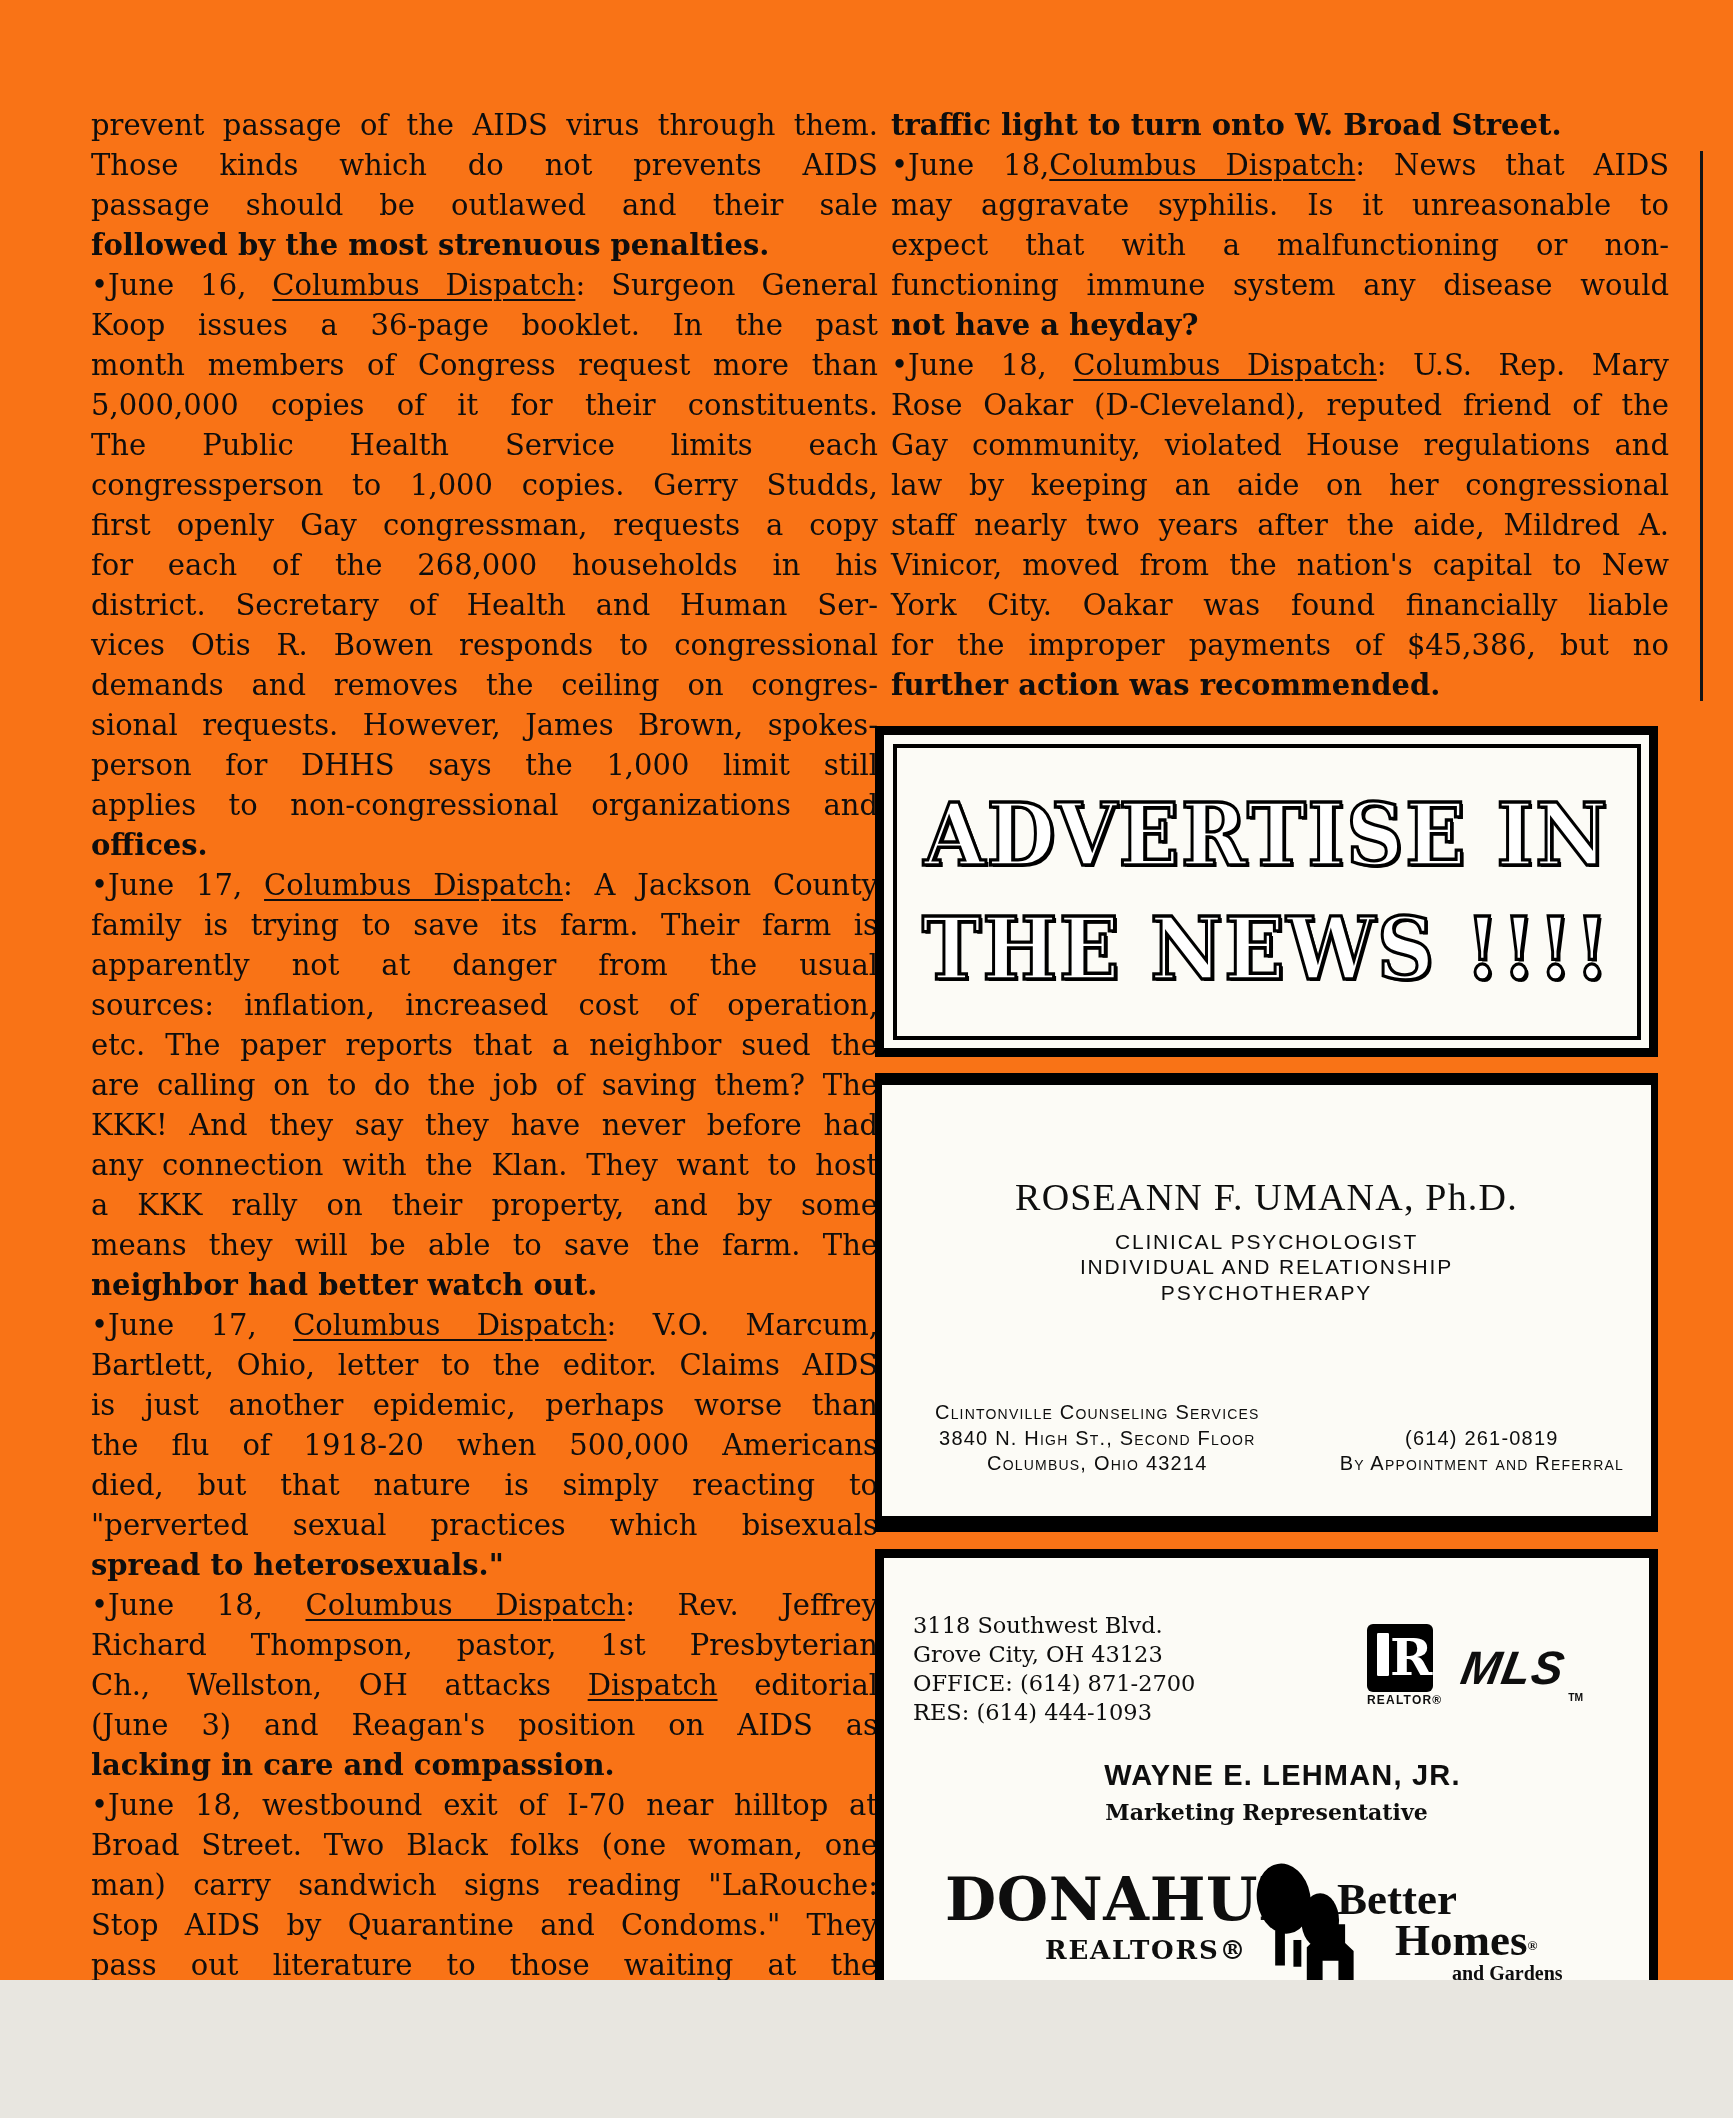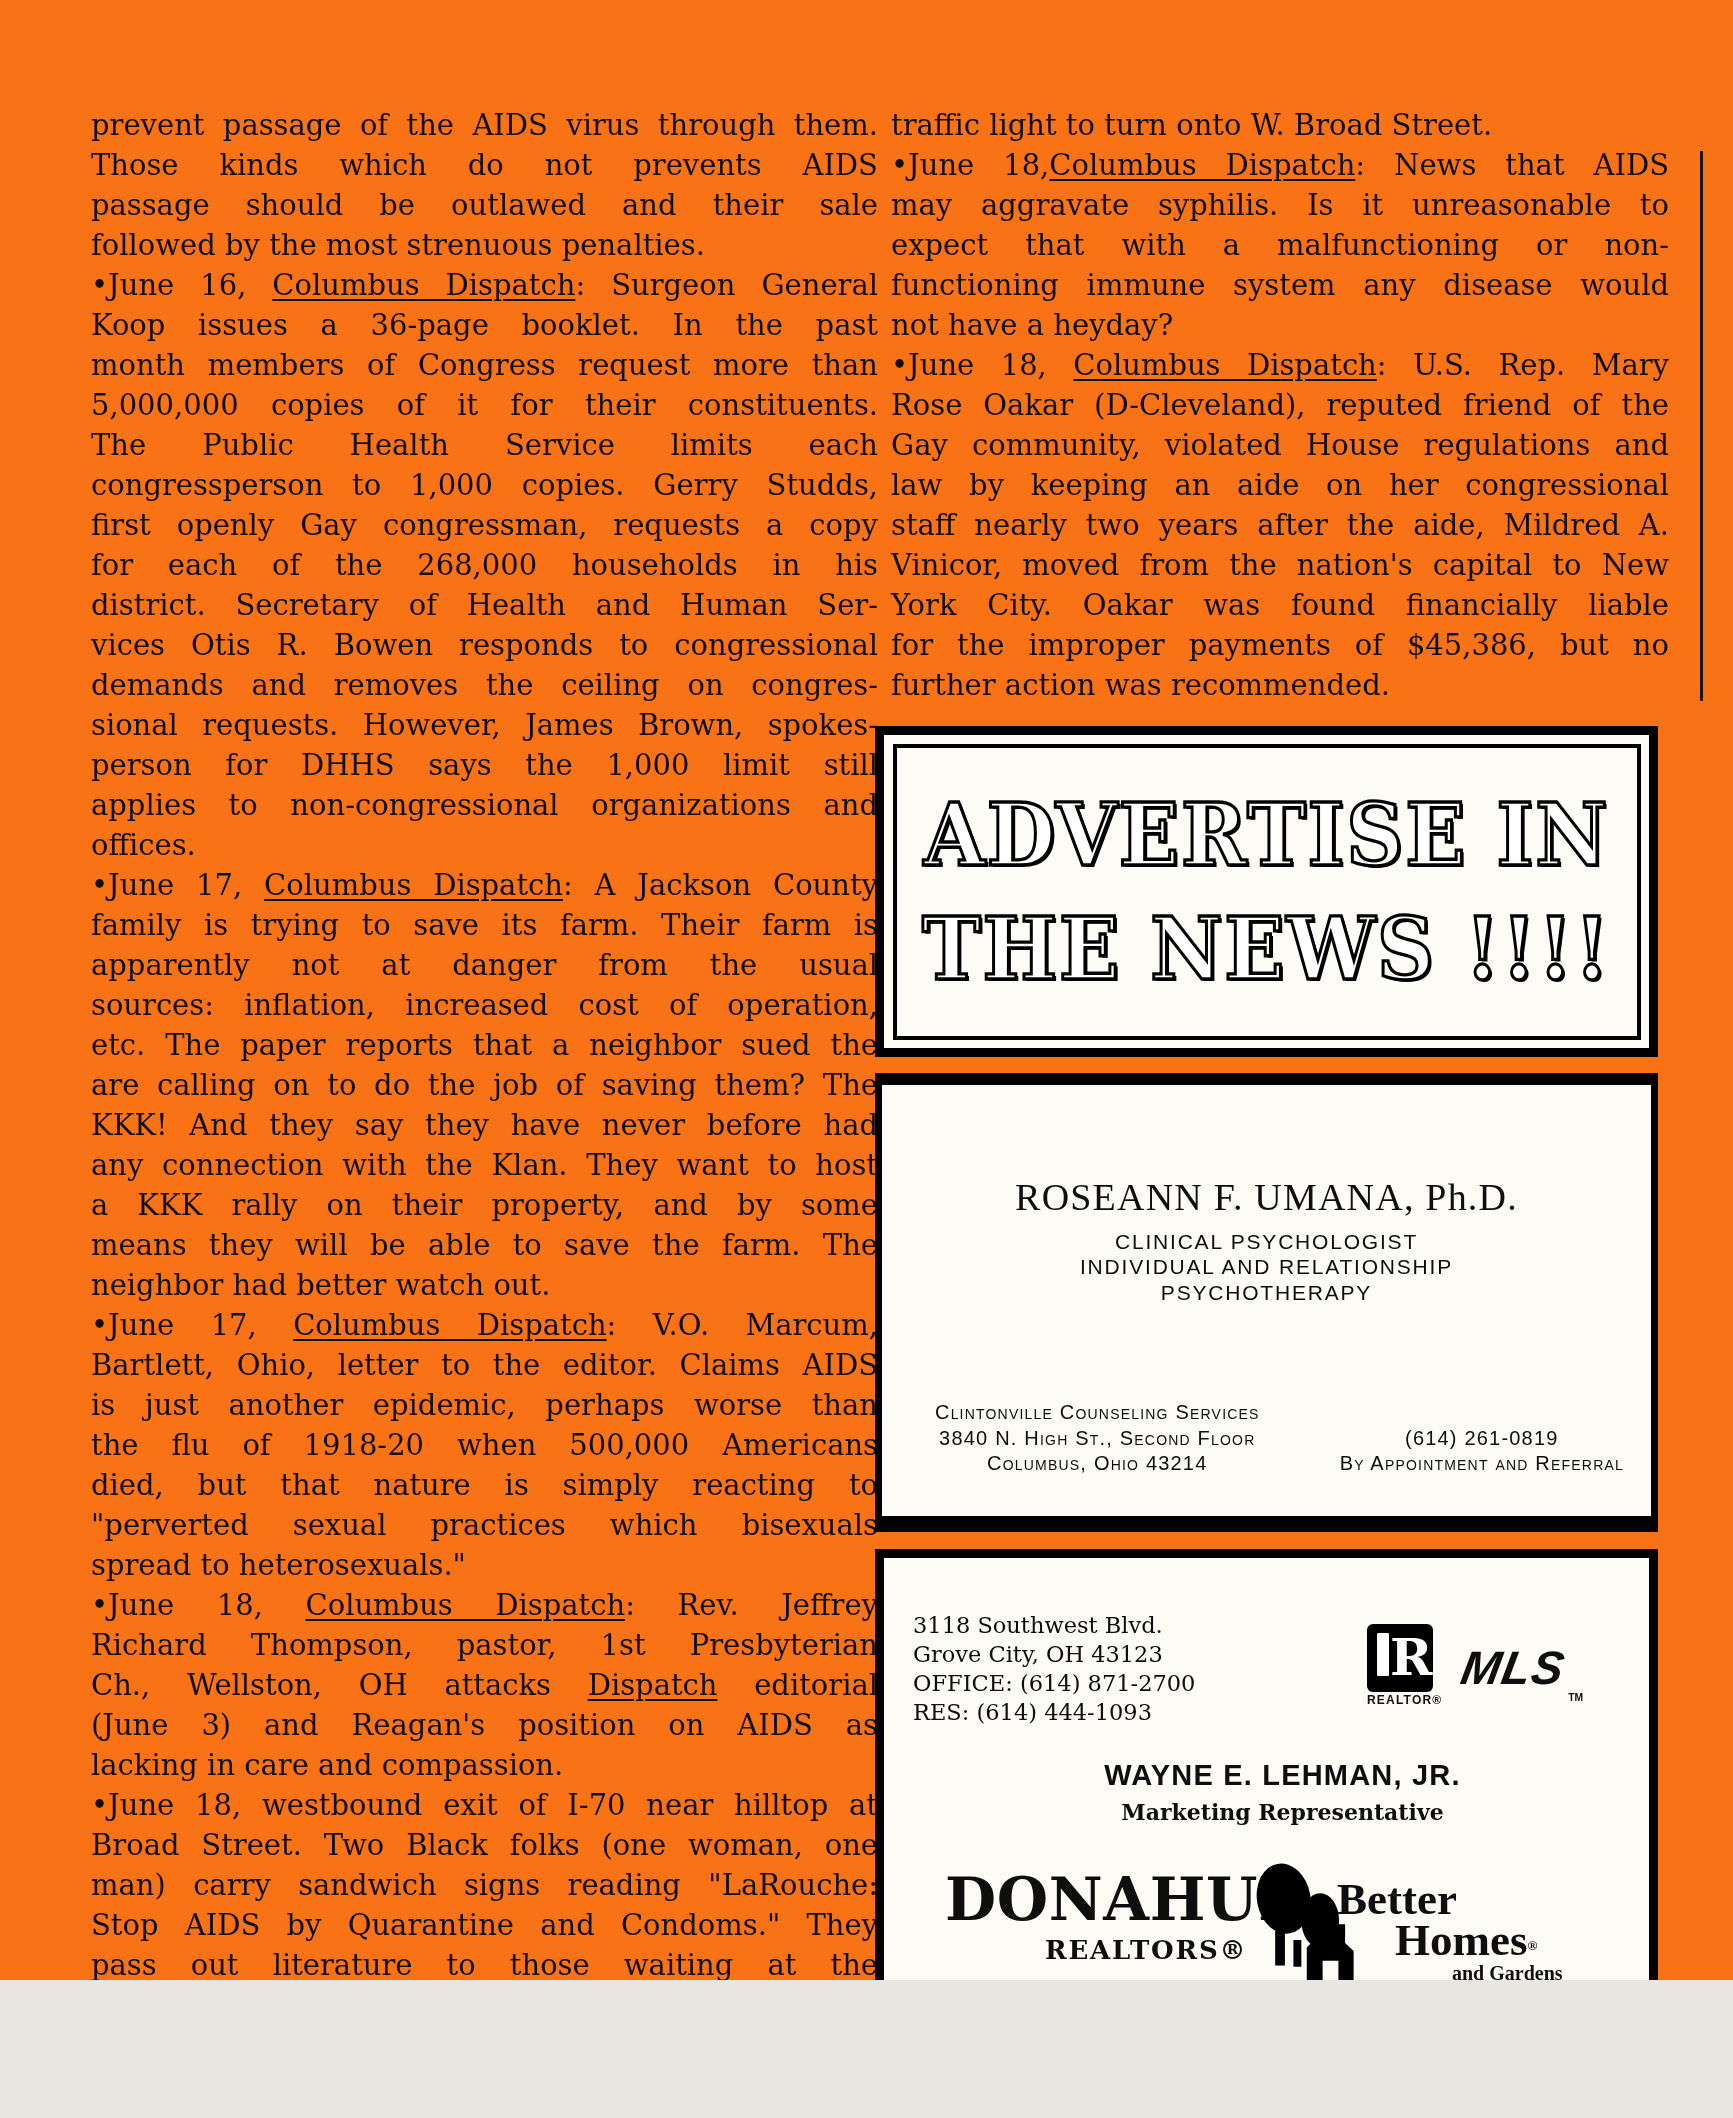--- a/index.html
+++ b/index.html
@@ -4,21 +4,21 @@
 <style>
   html,body{margin:0;padding:0;background:#e8e6e0;}
   .page{position:relative;width:1733px;height:1980px;background:#f97316;overflow:hidden;
         font-family:"DejaVu Serif", serif;color:#0e0e0e;}
   
   .col{position:absolute;top:105px;}
   .col-left{left:91px;width:787px;}
   .col-right{left:891px;width:778px;}
   .tline{height:40px;line-height:40px;font-size:29px;text-align:justify;text-align-last:justify;
          text-justify:inter-word;overflow:visible;}
-  .tline.pend{text-align-last:left;}
+  .tline.pend{text-align-last:left;font-weight:bold;}
   .ul{text-decoration:underline;text-decoration-thickness:2.4px;text-underline-offset:4.3px;}
   
   .adbox{position:absolute;left:875px;width:783px;box-sizing:border-box;background:#fcfbf6;}
   .advertise{top:726px;height:331px;border:9.7px solid #000;}
   .adv-inner{position:absolute;left:8.5px;right:8.5px;top:8.5px;bottom:8.5px;border:4.9px solid #000;
              display:flex;flex-direction:column;align-items:center;justify-content:center;gap:20.7px;}
   .adv-line{font-family:"DejaVu Serif",serif;font-weight:bold;font-size:79px;letter-spacing:1.8px;
             white-space:nowrap;color:#fff;-webkit-text-stroke:3px #000;
             text-shadow:2.4px 2.4px 0 #000;transform:scaleY(1.1);}
   .umana{top:1073px;height:459px;border:7.3px solid #000;border-top-width:12px;border-bottom-width:16px;
@@ -39,21 +39,21 @@
   .r-letter{position:absolute;left:23px;top:2.4px;color:#fff;font-family:"DejaVu Serif",serif;
             font-weight:bold;font-size:51px;line-height:63px;}
   .r-caption{margin-top:1.2px;font-family:"Liberation Sans",sans-serif;font-weight:bold;
              font-size:12px;letter-spacing:1.2px;white-space:nowrap;}
   .mls{position:absolute;left:578px;top:82px;font-family:"Liberation Sans",sans-serif;
        font-weight:bold;font-style:italic;font-size:47px;letter-spacing:1.2px;transform:skewX(-10deg);}
   .mls .tm{display:inline-block;font-size:10.3px;font-style:normal;letter-spacing:0;
            transform:translate(8.5px,17px) skewX(10deg);}
   .dn-agent{position:absolute;left:16px;top:201px;width:100%;text-align:center;
             font-family:"Liberation Sans",sans-serif;font-weight:bold;font-size:29px;letter-spacing:1.2px;}
-  .dn-agent-title{position:absolute;left:16px;top:241px;width:100%;text-align:center;
+  .dn-agent-title{position:absolute;left:0;top:241px;width:100%;text-align:center;
             font-family:"DejaVu Serif",serif;font-weight:bold;font-size:22px;}
   .dn-company{position:absolute;left:61px;top:307px;font-family:"DejaVu Serif",serif;
               font-weight:bold;font-size:59px;letter-spacing:0.6px;}
   .dn-company-sub{position:absolute;left:161px;top:377px;font-family:"DejaVu Serif",serif;
               font-weight:bold;font-size:26px;letter-spacing:1.8px;}
   .bhg-mark{position:absolute;left:362px;top:304px;}
   .bhg-better{position:absolute;left:453px;top:315px;font-family:"Liberation Serif",serif;
               font-weight:bold;font-size:45px;}
   .bhg-homes{position:absolute;left:511px;top:356px;font-family:"Liberation Serif",serif;
               font-weight:bold;font-size:45px;}

